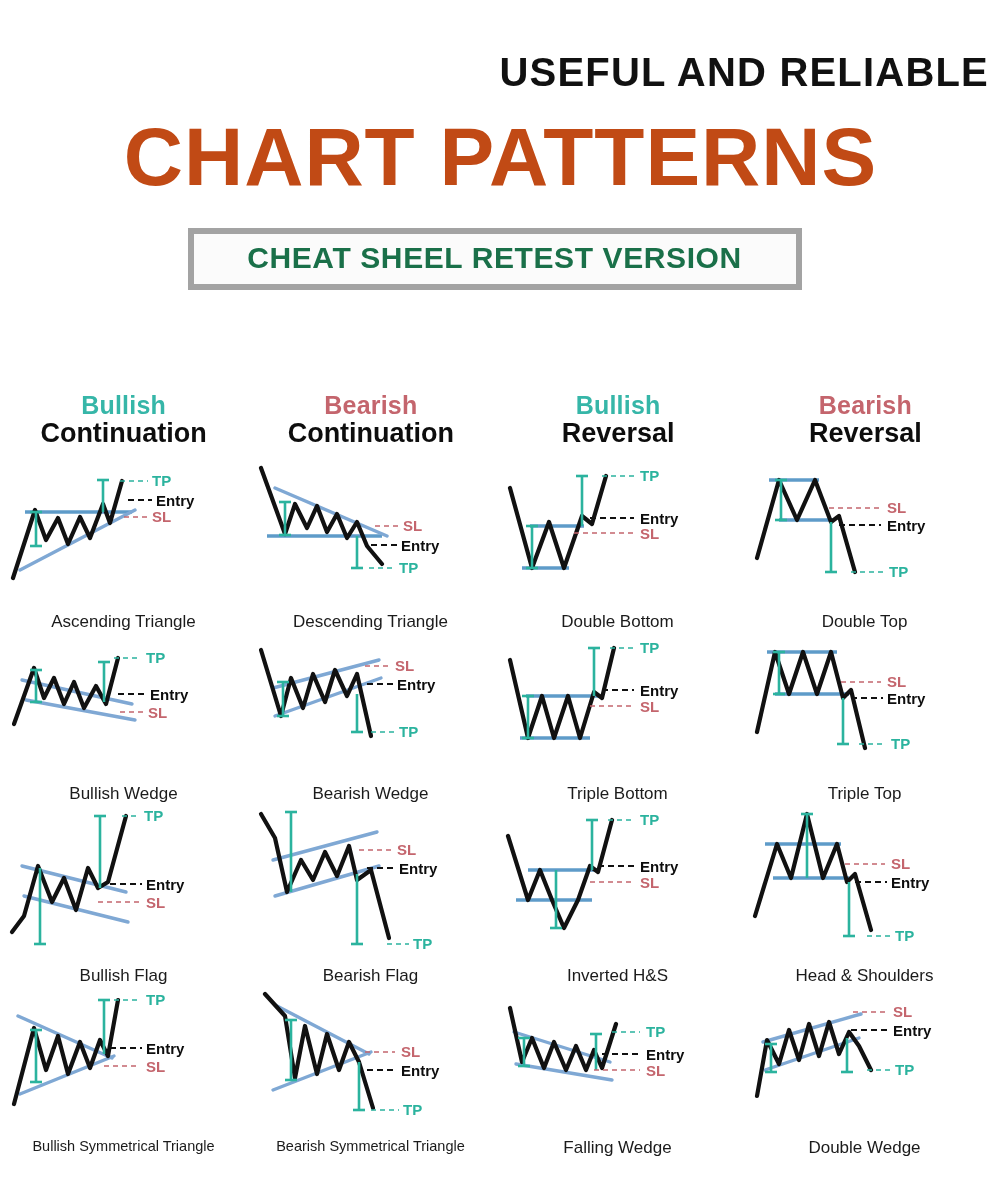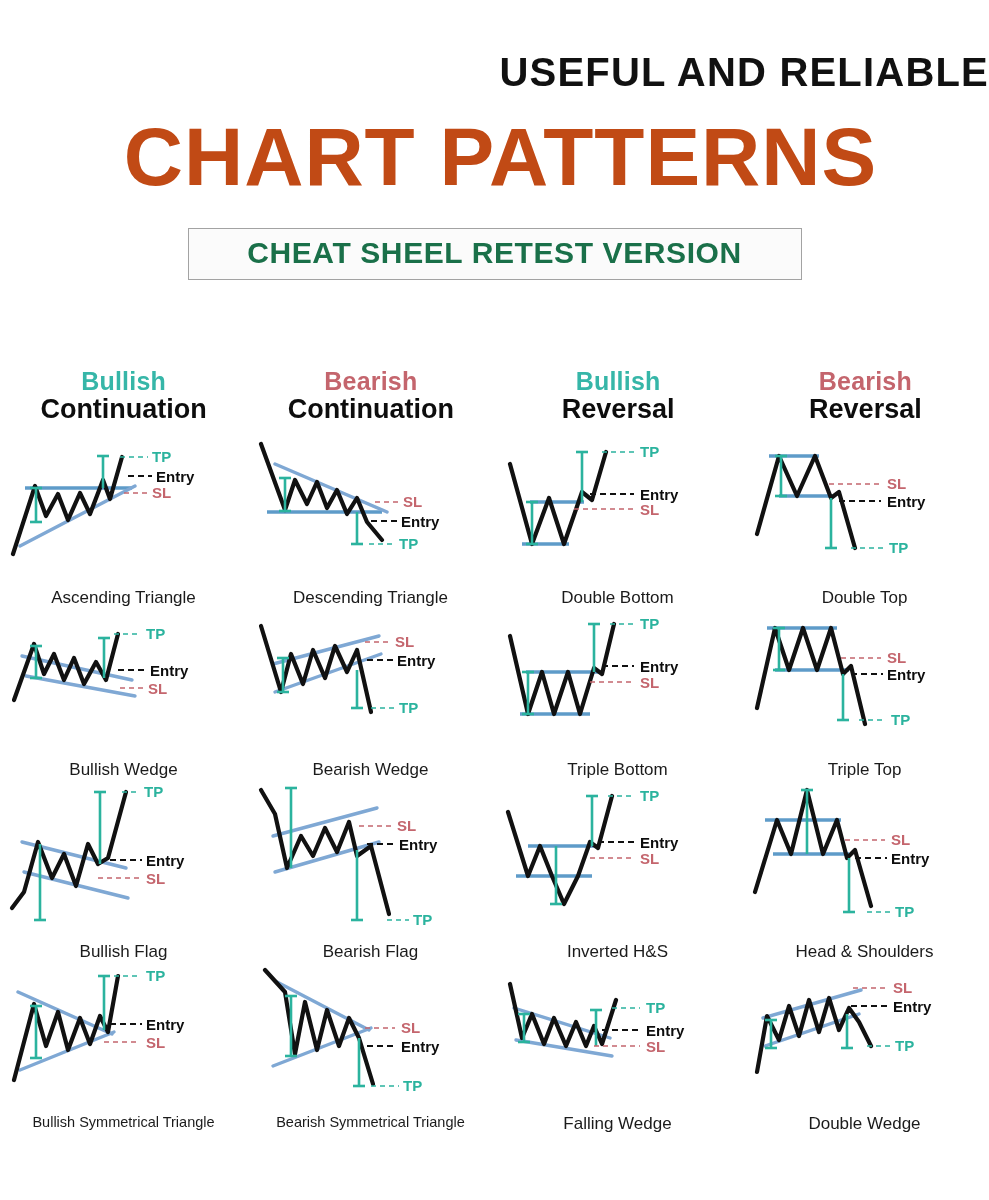--- a/index.html
+++ b/index.html
@@ -33,21 +33,21 @@
     color: #C14A15;
     line-height: 1;
     margin-top: 24px;
     padding-left: 12px;
   }
   .banner-wrap {
     display: flex; justify-content: center;
     margin-top: 30px;
   }
   .banner {
-    border: 1px solid #a3a3a3;
+    border: 6px solid #a3a3a3;
     background: #fbfbfb;
     padding: 9px 26px 11px 26px;
     min-width: 614px;
     text-align: center;
   }
   .banner-text {
     font-size: 30px;
     font-weight: bold;
     letter-spacing: 0.6px;
     color: #1A7049;
@@ -57,20 +57,21 @@
   
   .grid {
     position: absolute;
     top: 368px; left: 0;
     width: 989px;
   }
   .col-heads {
     display: grid;
     grid-template-columns: repeat(4, 1fr);
     width: 989px;
+    margin-top: 24px;
   }
   .colhead { text-align: center; line-height: 1.08; }
   .colhead .bias {
     font-size: 25px; font-weight: bold;
     letter-spacing: .2px;
   }
   .colhead .bias.bullish { color: #36B6A8; }
   .colhead .bias.bearish { color: #C4656D; }
   .colhead .kind {
     font-size: 27px; font-weight: bold; color: #0d0d0d;

